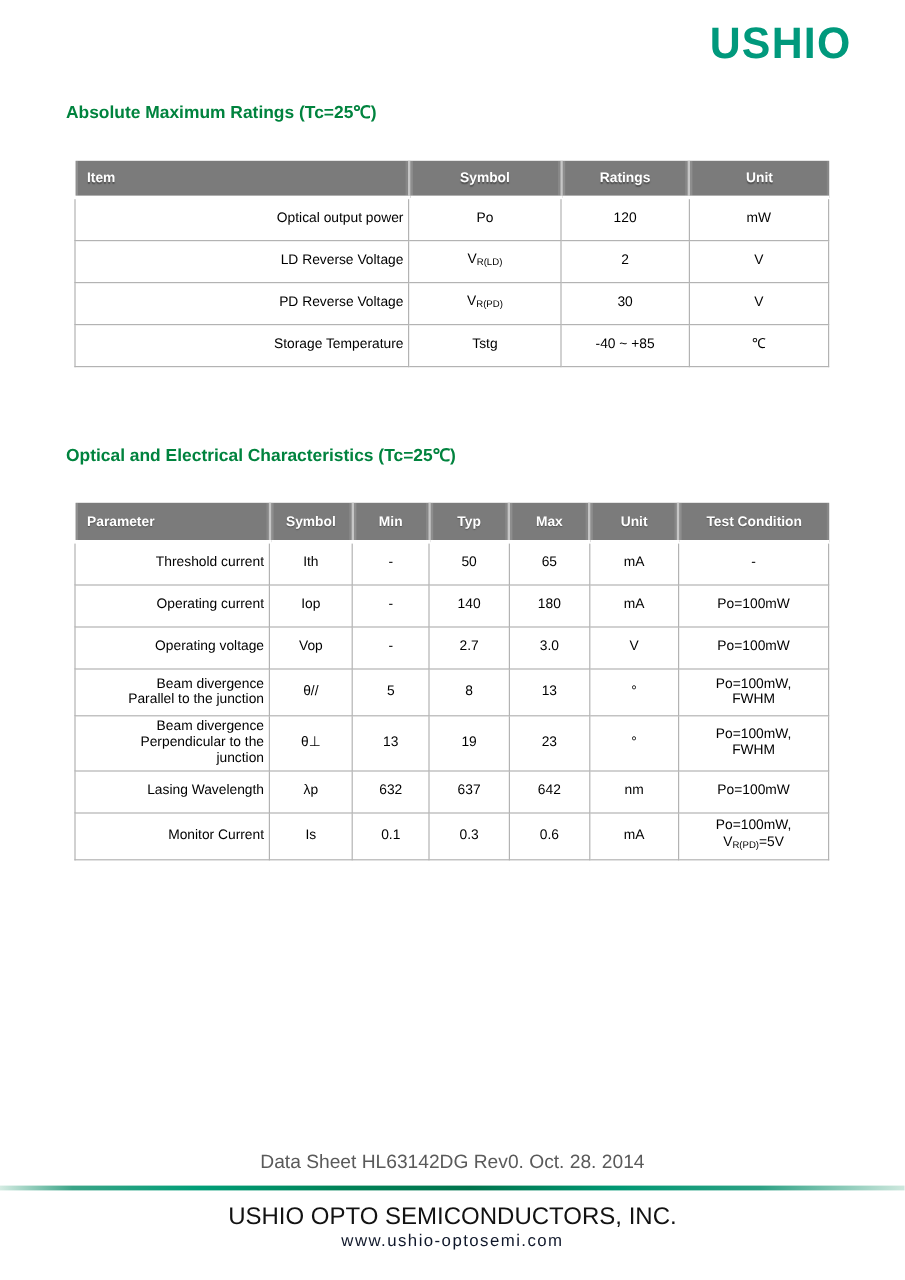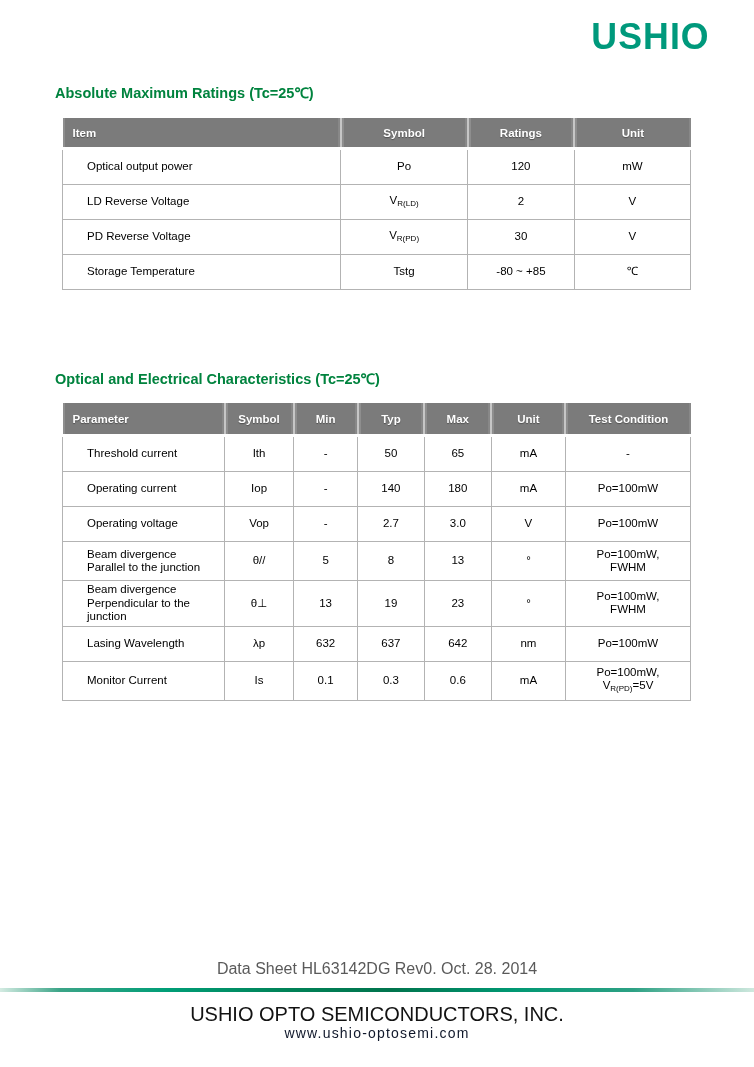--- a/index.html
+++ b/index.html
@@ -27,21 +27,21 @@
     position: absolute;
     left: 55px;
     font-size: 14.5px;
     font-weight: bold;
     color: #00833E;
     margin: 0;
   }
   .title-amr { top: 82px; }
   .title-oec { top: 368px; }
 
-  .tbl-wrap { position: absolute; left: 62px; width: 629px; }
+  .tbl-wrap { position: absolute; left: 62px; width: 629px; margin-top: 16px; }
   .wrap-amr { top: 118px; }
   .wrap-oec { top: 403px; border-radius: 24px; }
 
   table {
     width: 100%;
     border-collapse: collapse;
     table-layout: fixed;
     font-size: 11.5px;
   }
   thead th {
@@ -62,21 +62,21 @@
 
   tbody td {
     border: 1px solid #B3B3B3;
     text-align: center;
     vertical-align: middle;
     height: 30px;
     padding: 2px 4px;
     line-height: 13.5px;
     background: #ffffff;
   }
-  tbody td.left { text-align: left; padding-left: 24px; }
+  tbody td.left { text-align: right; padding-left: 24px; }
   .sub {
     font-size: 8px;
     vertical-align: -2px;
   }
   .two-line { height: 34px; }
 
   .footer-docinfo {
     position: absolute;
     top: 960px;
     left: 0;
@@ -155,21 +155,21 @@
         </tr>
         <tr>
           <td class="left">PD Reverse Voltage</td>
           <td><span>V</span><span class="sub">R(PD)</span></td>
           <td>30</td>
           <td>V</td>
         </tr>
         <tr>
           <td class="left">Storage Temperature</td>
           <td><span>Tstg</span></td>
-          <td>-80 ~ +85</td>
+          <td>-40 ~ +85</td>
           <td>℃</td>
         </tr>
       </tbody>
     </table>
   </div>
 
   <h2 class="section-title title-oec">Optical and Electrical Characteristics (Tc=25℃)</h2>
 
   <div class="tbl-wrap wrap-oec">
     <table>

